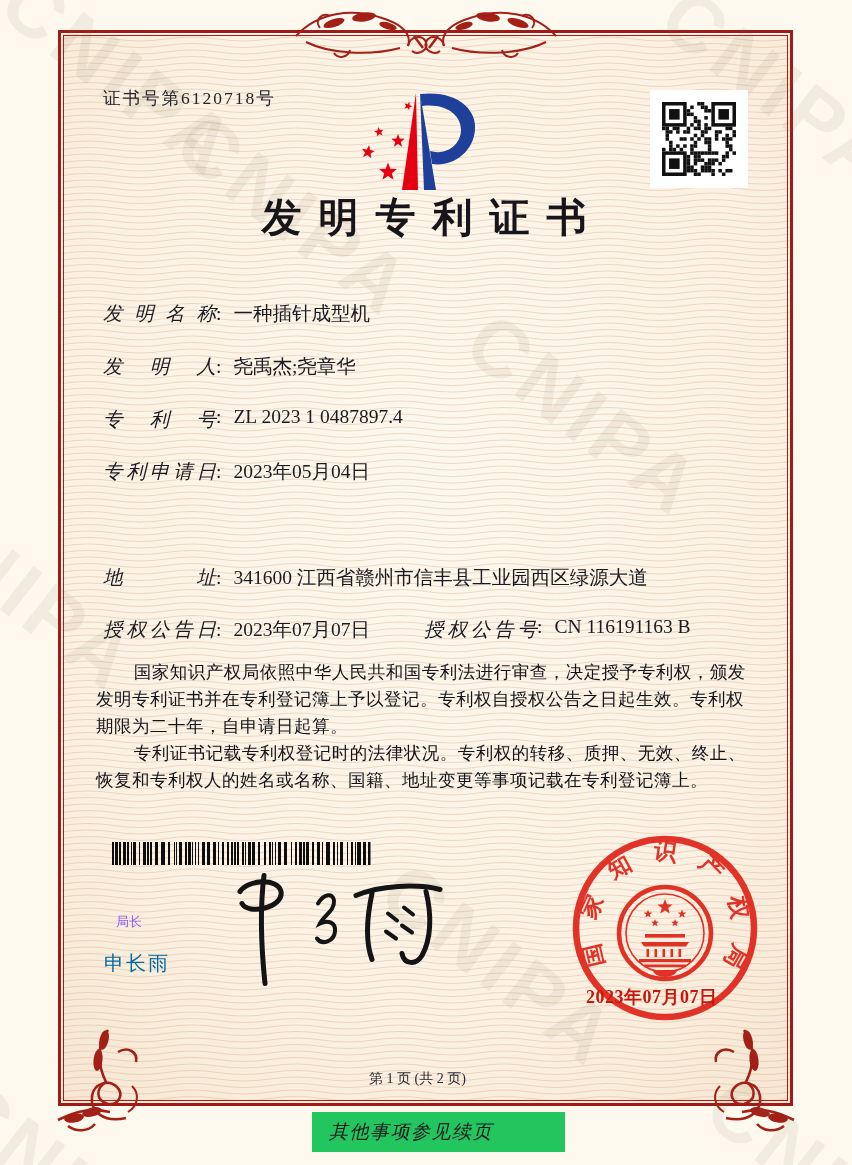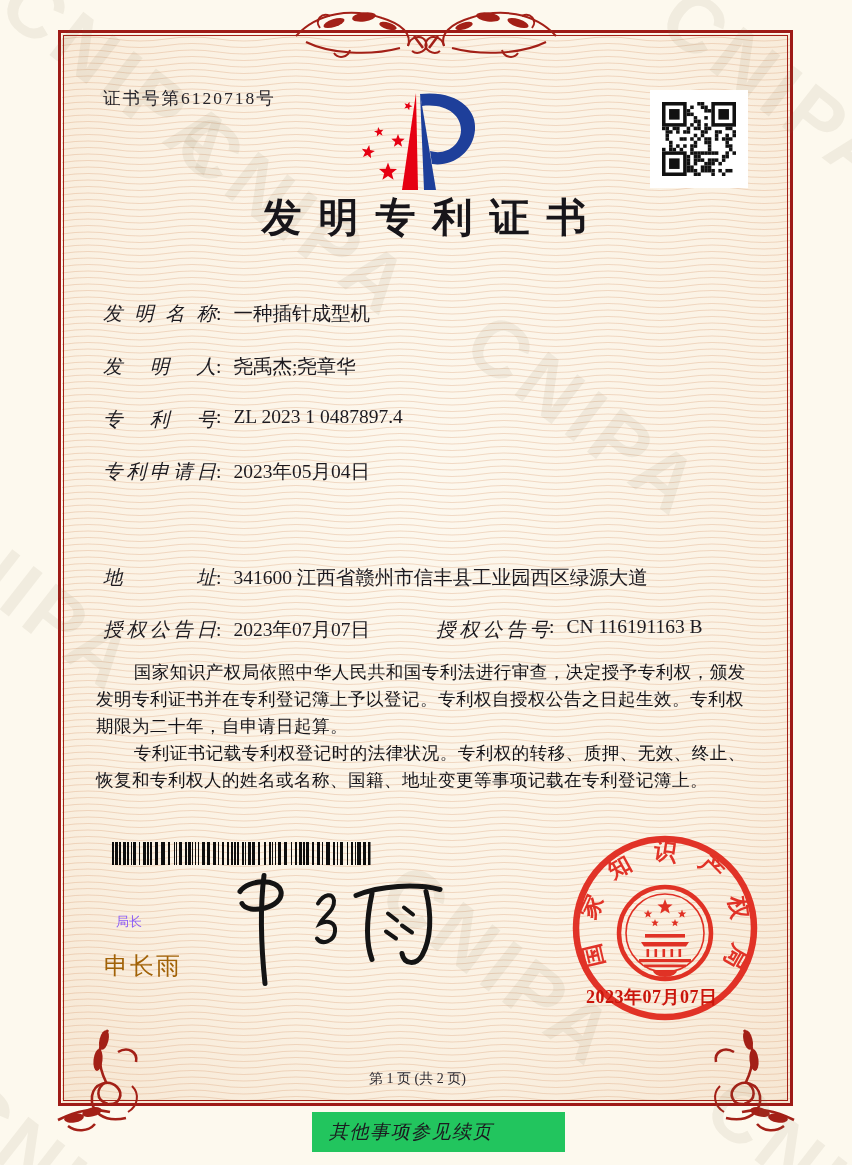--- a/index.html
+++ b/index.html
@@ -26,28 +26,28 @@
   .qr-box{left:650px;top:90px;width:98px;height:98px;background:#ffffff;}
   .qr-box svg{position:absolute;left:12px;top:12px;}
 
   .title{left:58px;top:190px;width:729px;text-align:center;font-size:40px;font-weight:700;
          letter-spacing:17px;padding-left:10px;color:#17151a;}
 
   .field-row{left:103px;width:660px;height:28px;font-size:19.5px;color:#1c1a20;white-space:nowrap;}
   .flabel{display:inline-block;width:113px;text-align:justify;text-align-last:justify;vertical-align:top;font-style:italic;}
   .fcolon{display:inline-block;margin-right:12px;}
   .fvalue{display:inline-block;}
-  .pair2{position:absolute;left:333px;top:0;}
+  .pair2{position:absolute;left:321px;top:0;}
 
   .body-text{left:96px;top:659px;width:662px;color:#141318;}
   .body-text p{margin:0 0 1px 0;font-size:17.5px;line-height:26.8px;text-indent:2.15em;
                letter-spacing:0.5px;}
 
   .director-role{left:116px;top:913px;font-size:13px;color:#8b5cf6;font-family:"Liberation Sans","DejaVu Sans",sans-serif;}
-  .director-name{left:104px;top:950px;font-size:24px;color:#a16207;font-family:"Liberation Sans","DejaVu Sans",sans-serif;letter-spacing:2px;}
+  .director-name{left:104px;top:950px;font-size:20px;color:#0369a1;font-family:"Liberation Sans","DejaVu Sans",sans-serif;letter-spacing:2px;}
 
   .seal-wrap{left:567px;top:830px;width:196px;height:196px;z-index:6;}
   .seal-date{left:586px;top:985px;font-size:18px;font-weight:700;color:#ca150b;letter-spacing:0.5px;z-index:7;}
 
   .page-info{left:53px;top:1070px;width:729px;text-align:center;font-size:14px;color:#2a2830;}
 
   .note-box{left:312px;top:1112px;width:253px;height:40px;background:#22c55e;z-index:6;}
   .note-text{margin:0;padding-left:17px;line-height:40px;font-size:19px;font-style:italic;
              letter-spacing:1.5px;color:#1b1a1f;}
 

